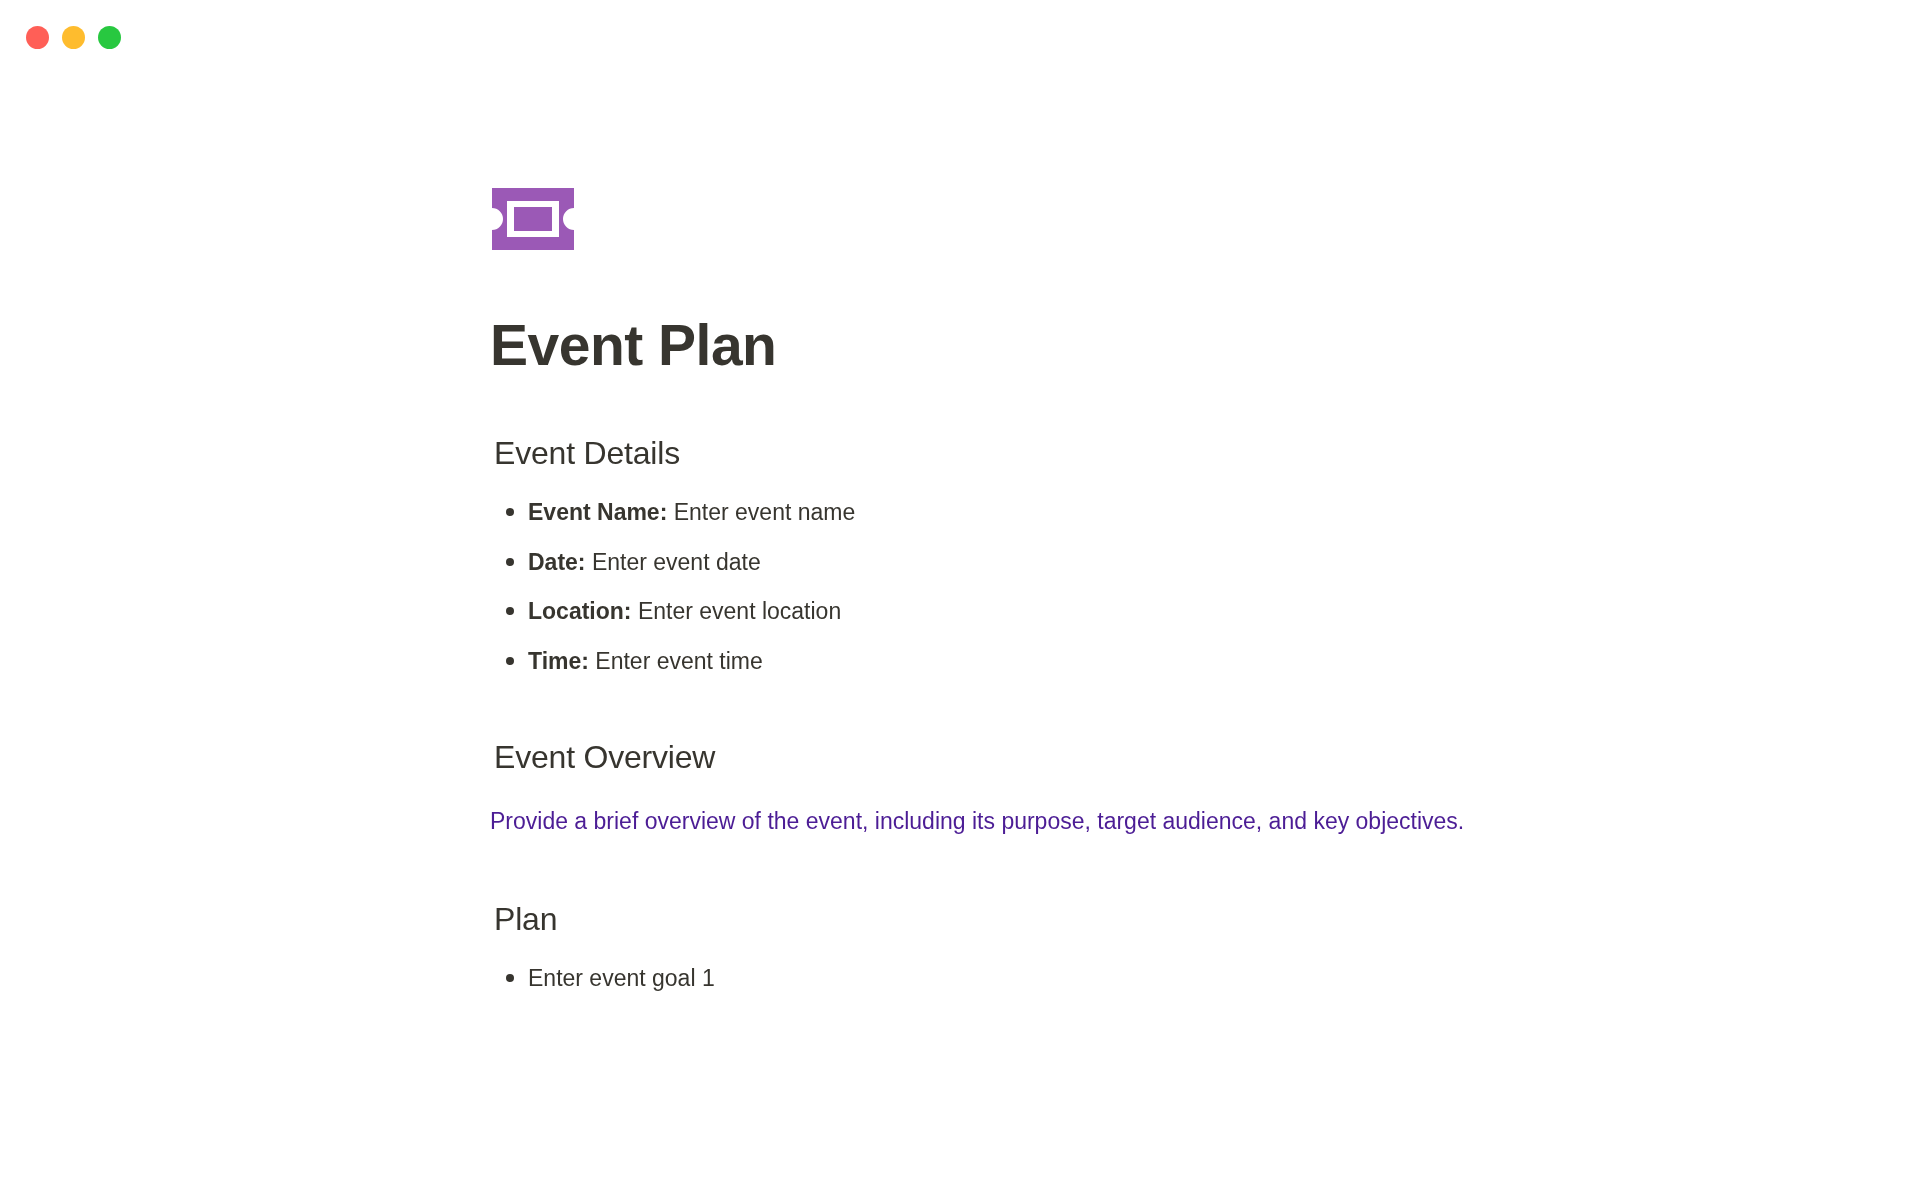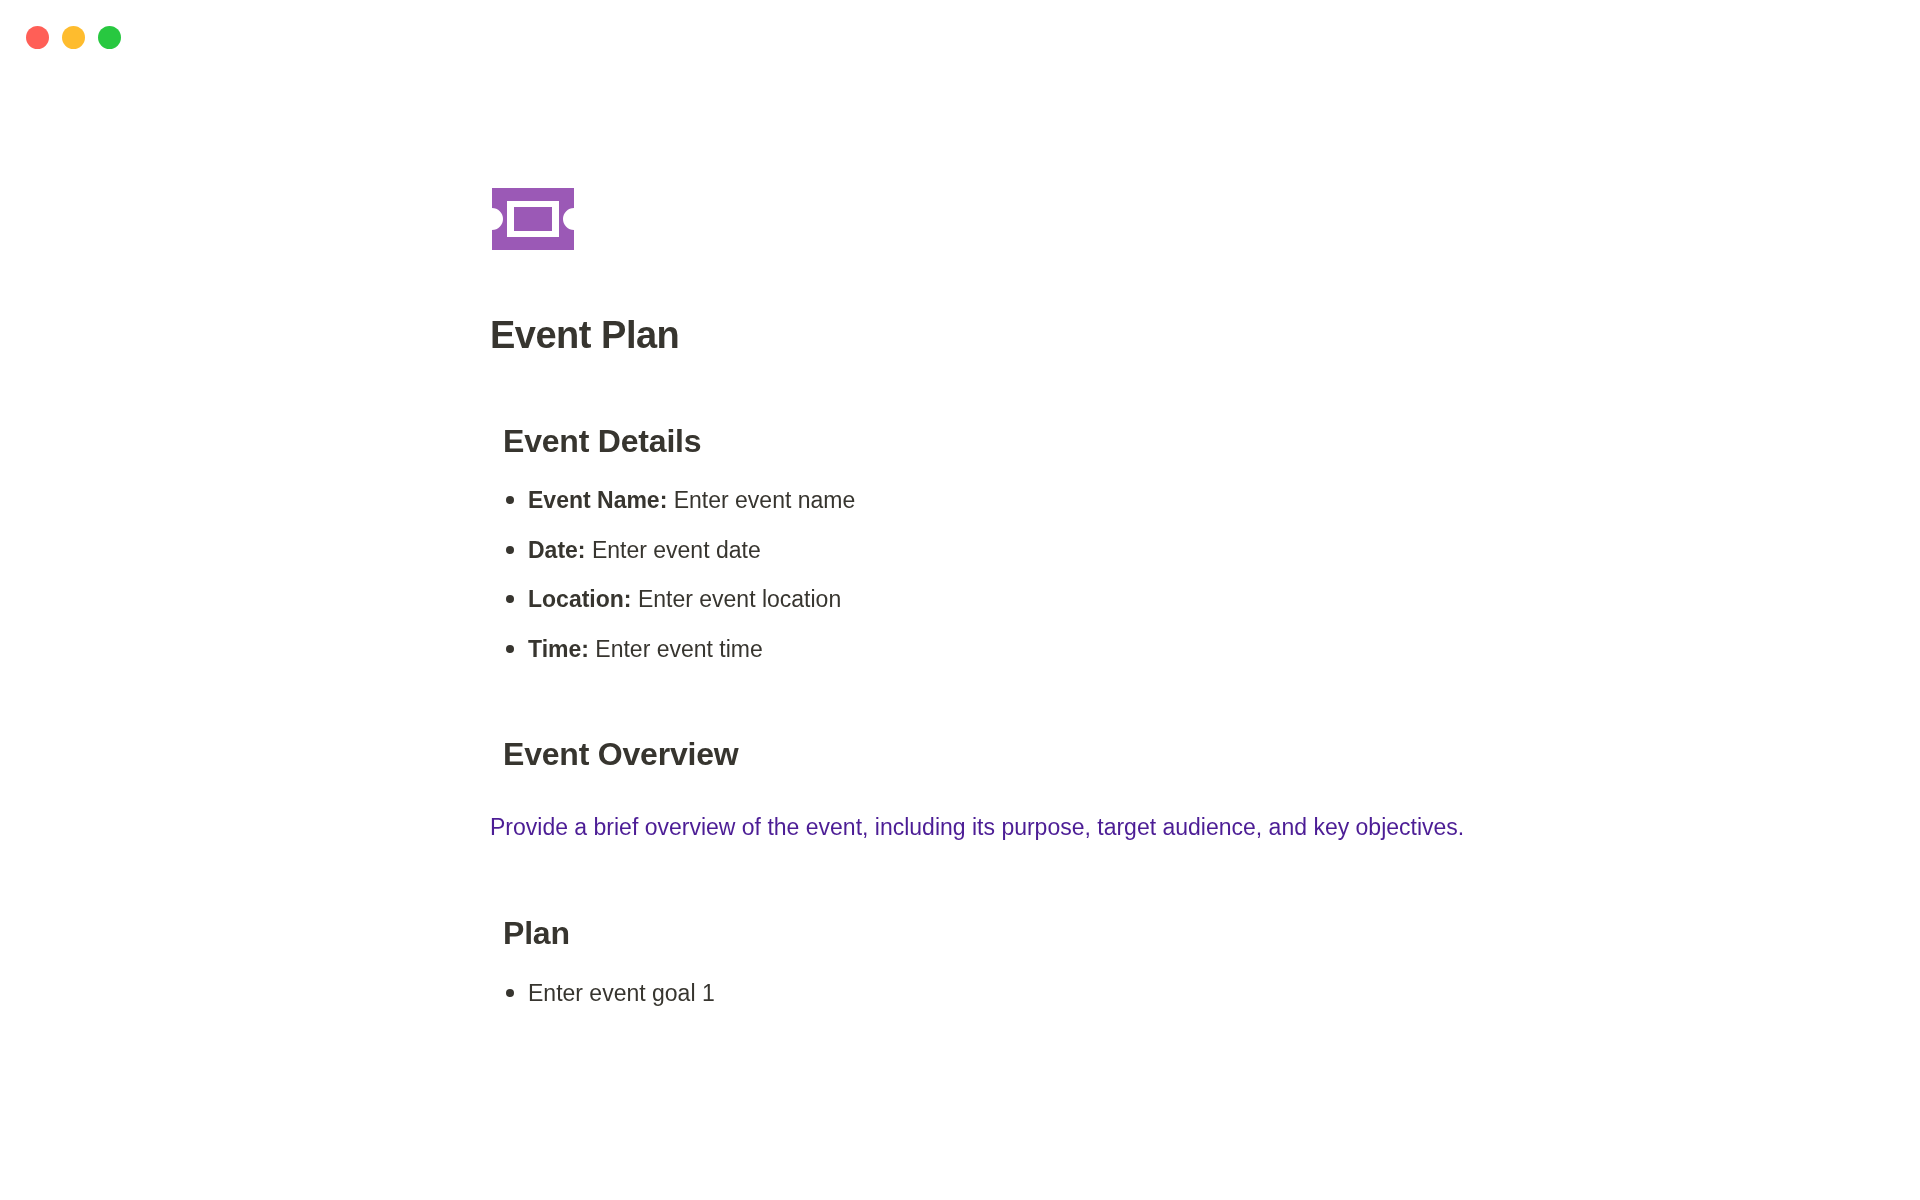--- a/index.html
+++ b/index.html
@@ -53,32 +53,32 @@
   .doc-icon {
     margin-top: 112px;
     width: 86px;
     height: 66px;
     display: block;
   }
 
   .doc-title {
     margin: 0;
     padding-top: 62px;
-    font-size: 38px;
+    font-size: 57px;
     line-height: 1.12;
     font-weight: 700;
     color: #37352f;
     letter-spacing: -0.5px;
   }
 
   h2.section {
-    margin: 13px;
+    margin: 4px;
     font-size: 32px;
     line-height: 1.3;
-    font-weight: 700;
+    font-weight: 400;
     color: #37352f;
     letter-spacing: -0.2px;
   }
 
   .sec-details   { padding-top: 51px; }
   .sec-overview  { padding-top: 55px; }
   .sec-goals     { padding-top: 56px; }
   .sec-audience  { padding-top: 56px; }
 
   ul.bullets {

